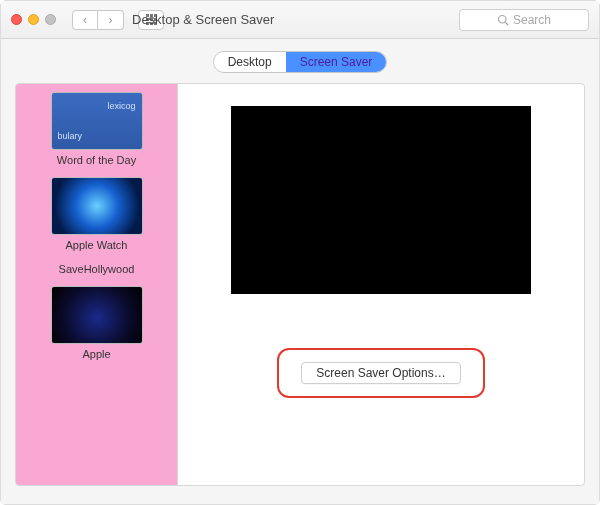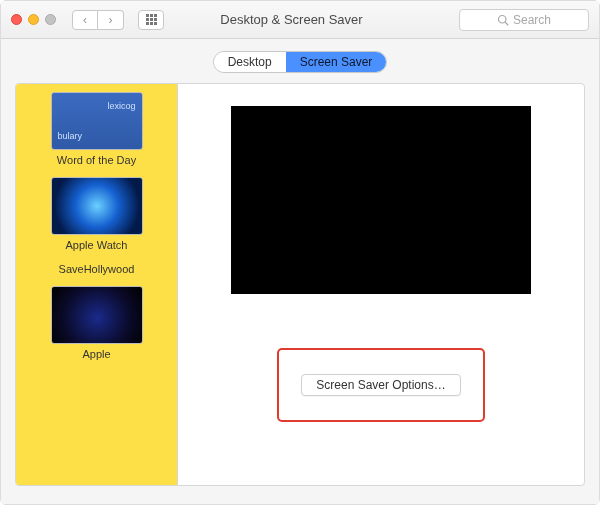--- a/index.html
+++ b/index.html
@@ -40,40 +40,40 @@
     display:flex;align-items:center;justify-content:center;color:#999;
   }
   .navbtn:first-child{border-radius:4px 0 0 4px;}
   .navbtn:last-child{border-radius:0 4px 4px 0;border-left:none;}
   .gridbtn{
     width:26px;height:20px;background:#fff;border:1px solid #c8c8c8;border-radius:4px;
     display:flex;align-items:center;justify-content:center;margin-left:6px;
   }
   .gridicon{display:grid;grid-template-columns:repeat(3,3px);grid-template-rows:repeat(3,3px);gap:1px;}
   .gridicon span{background:#777;width:3px;height:3px;}
-  .title { flex:1; text-align:center; font-size:13px; color:#4a4a4a; margin-left:-40px;}
+  .title { flex:1; text-align:left; font-size:13px; color:#4a4a4a; margin-left:-40px;}
   .search {
     width:130px;height:22px;background:#fff;border:1px solid #d0d0d0;border-radius:4px;
     display:flex;align-items:center;justify-content:center;gap:4px;color:#a8a8a8;font-size:12px;
   }
   .panel {
     flex:1; background:#f5f5f5;
     padding: 12px 14px 10px 14px;
     display:flex;flex-direction:column;
   }
   .segwrap{display:flex;justify-content:center;margin-bottom:10px;}
   .seg{display:flex;border:1px solid #c8c8c8;border-radius:11px;overflow:hidden;}
   .segbtn{padding:3px 14px;font-size:12px;background:#fff;color:#333;}
-  .segbtn.active{background:#4a90ff;color:#0f172a;}
+  .segbtn.active{background:#4a90ff;color:#4c1d95;}
   .box {
     flex:1; background:#fff;border:1px solid #d7d7d7;border-radius:4px;
     display:flex; overflow:hidden;
   }
   .sidebar{
-    width:162px;border-right:1px solid #d7d7d7;background:#fde047;
+    width:162px;border-right:1px solid #d7d7d7;background:#f9a8d4;
     overflow:hidden;padding-top:4px;
   }
   .item{width:100%;text-align:center;padding:4px 0 6px 0;}
   .thumb{
     width:92px;height:58px;margin:0 auto 3px auto;border:1px solid #bbb;border-radius:3px;
     display:flex;align-items:center;justify-content:center;font-size:10px;color:#fff;
     background:#555;position:relative;overflow:hidden;
   }
   .label{font-size:11px;color:#333;display:inline-block;padding:1px 6px;border-radius:8px;}
   .label.sel{background:#3f84ff;color:#fff;}
@@ -91,21 +91,21 @@
   .t-web svg{width:30px;height:30px;}
   .t-random{background:radial-gradient(circle at 50% 55%, #1a2a8a 0%, #0a0a2a 60%, #000 100%);}
   .main{
     flex:1;display:flex;flex-direction:column;align-items:center;padding:22px 18px;
   }
   .preview{
     width:300px;height:188px;background:#000;margin-top:0;
   }
   .spacer{height:54px;}
   .optwrap{
-    border:2.5px solid #e23a2f;padding:24px 22px;border-radius:5px;
+    border:2.5px solid #e23a2f;padding:12px 22px;border-radius:12px;
   }
   .optbtn{
     background:#fff;border:1px solid #cfcfcf;border-radius:4px;
     padding:3px 14px;font-size:12px;color:#333;box-shadow:0 1px 0 rgba(0,0,0,0.04);
   }
   .footer{
     display:flex;align-items:center;padding:8px 4px 0 4px;gap:10px;
   }
   .flex1{flex:1;}
   svg{display:block;}

